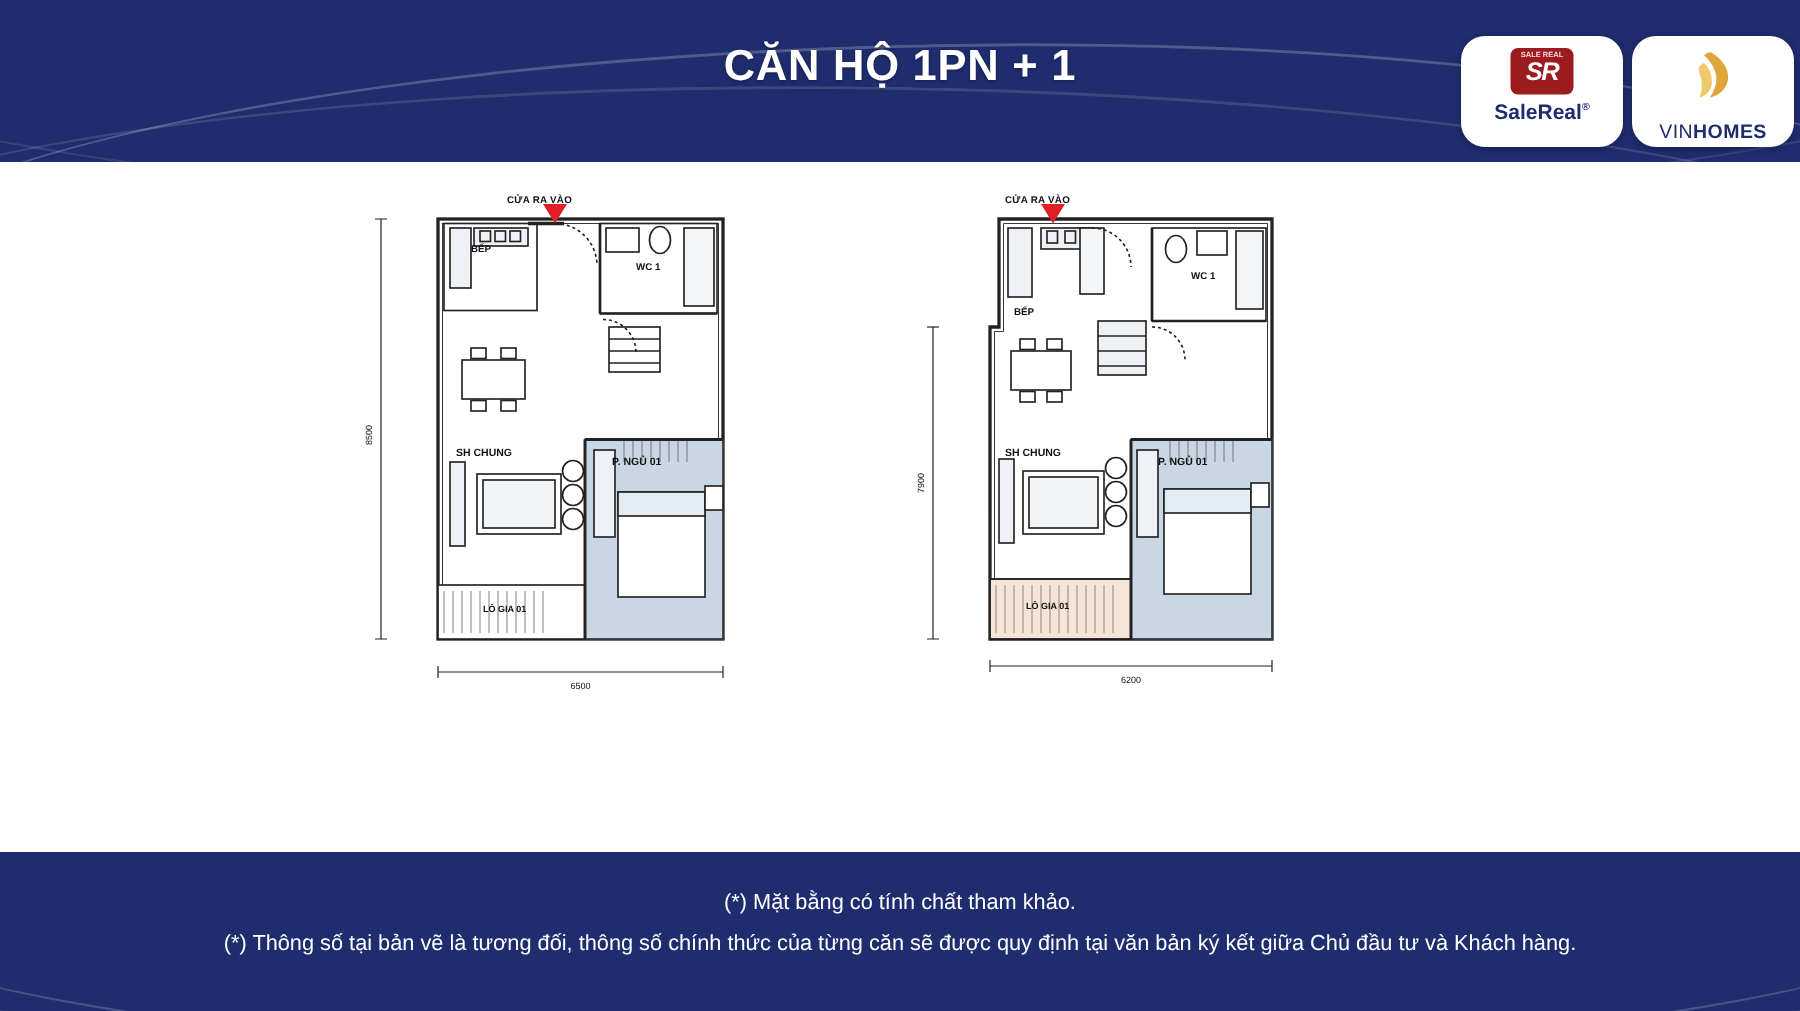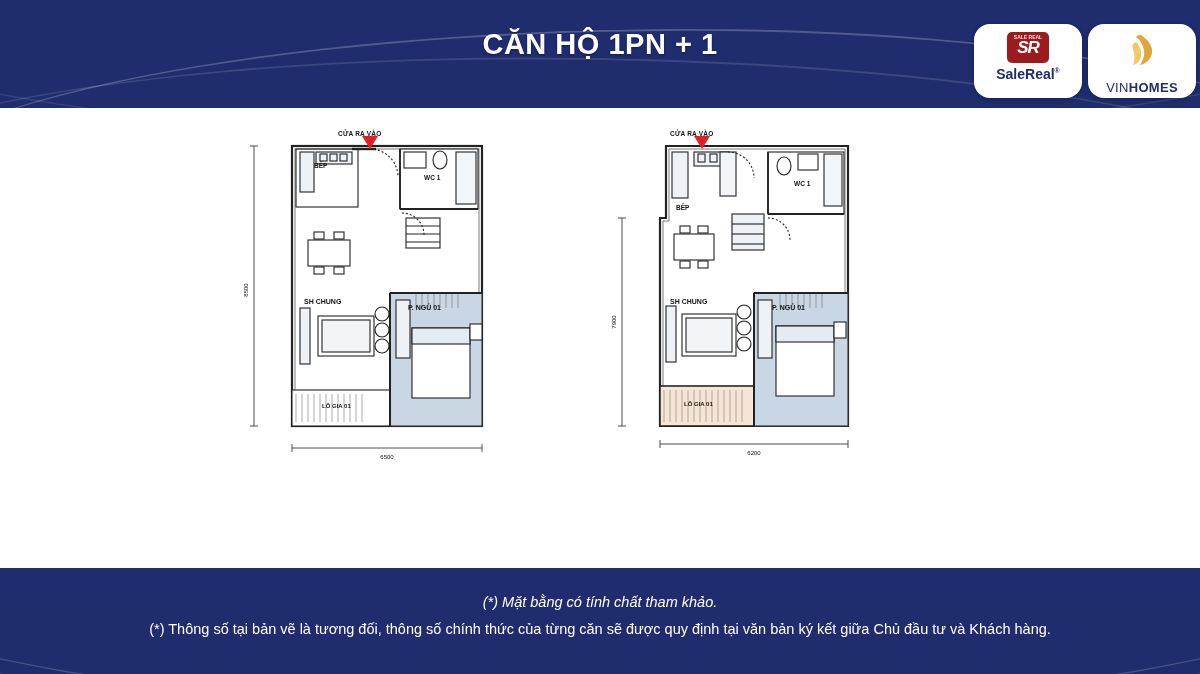--- a/index.html
+++ b/index.html
@@ -119,21 +119,21 @@
   }
   .footer .fswoop2{
     position:absolute;left:-240px;top:-150px;width:1680px;height:300px;
     border-radius:50%;
     border-bottom:2px solid rgba(255,255,255,0.10);
   }
   .footer-note{
     position:absolute;left:0;width:1200px;text-align:center;color:#fff;
     font-size:14.5px;
   }
-  .fn1{top:26px;font-style:italic;}
+  .fn1{top:26px;}
   .fn2{top:53px;}
 </style>
 </head>
 <body>
 
 <div class="page">
 
   <div class="header">
     <div class="swoop3"></div>
     <div class="swoop1"></div>

